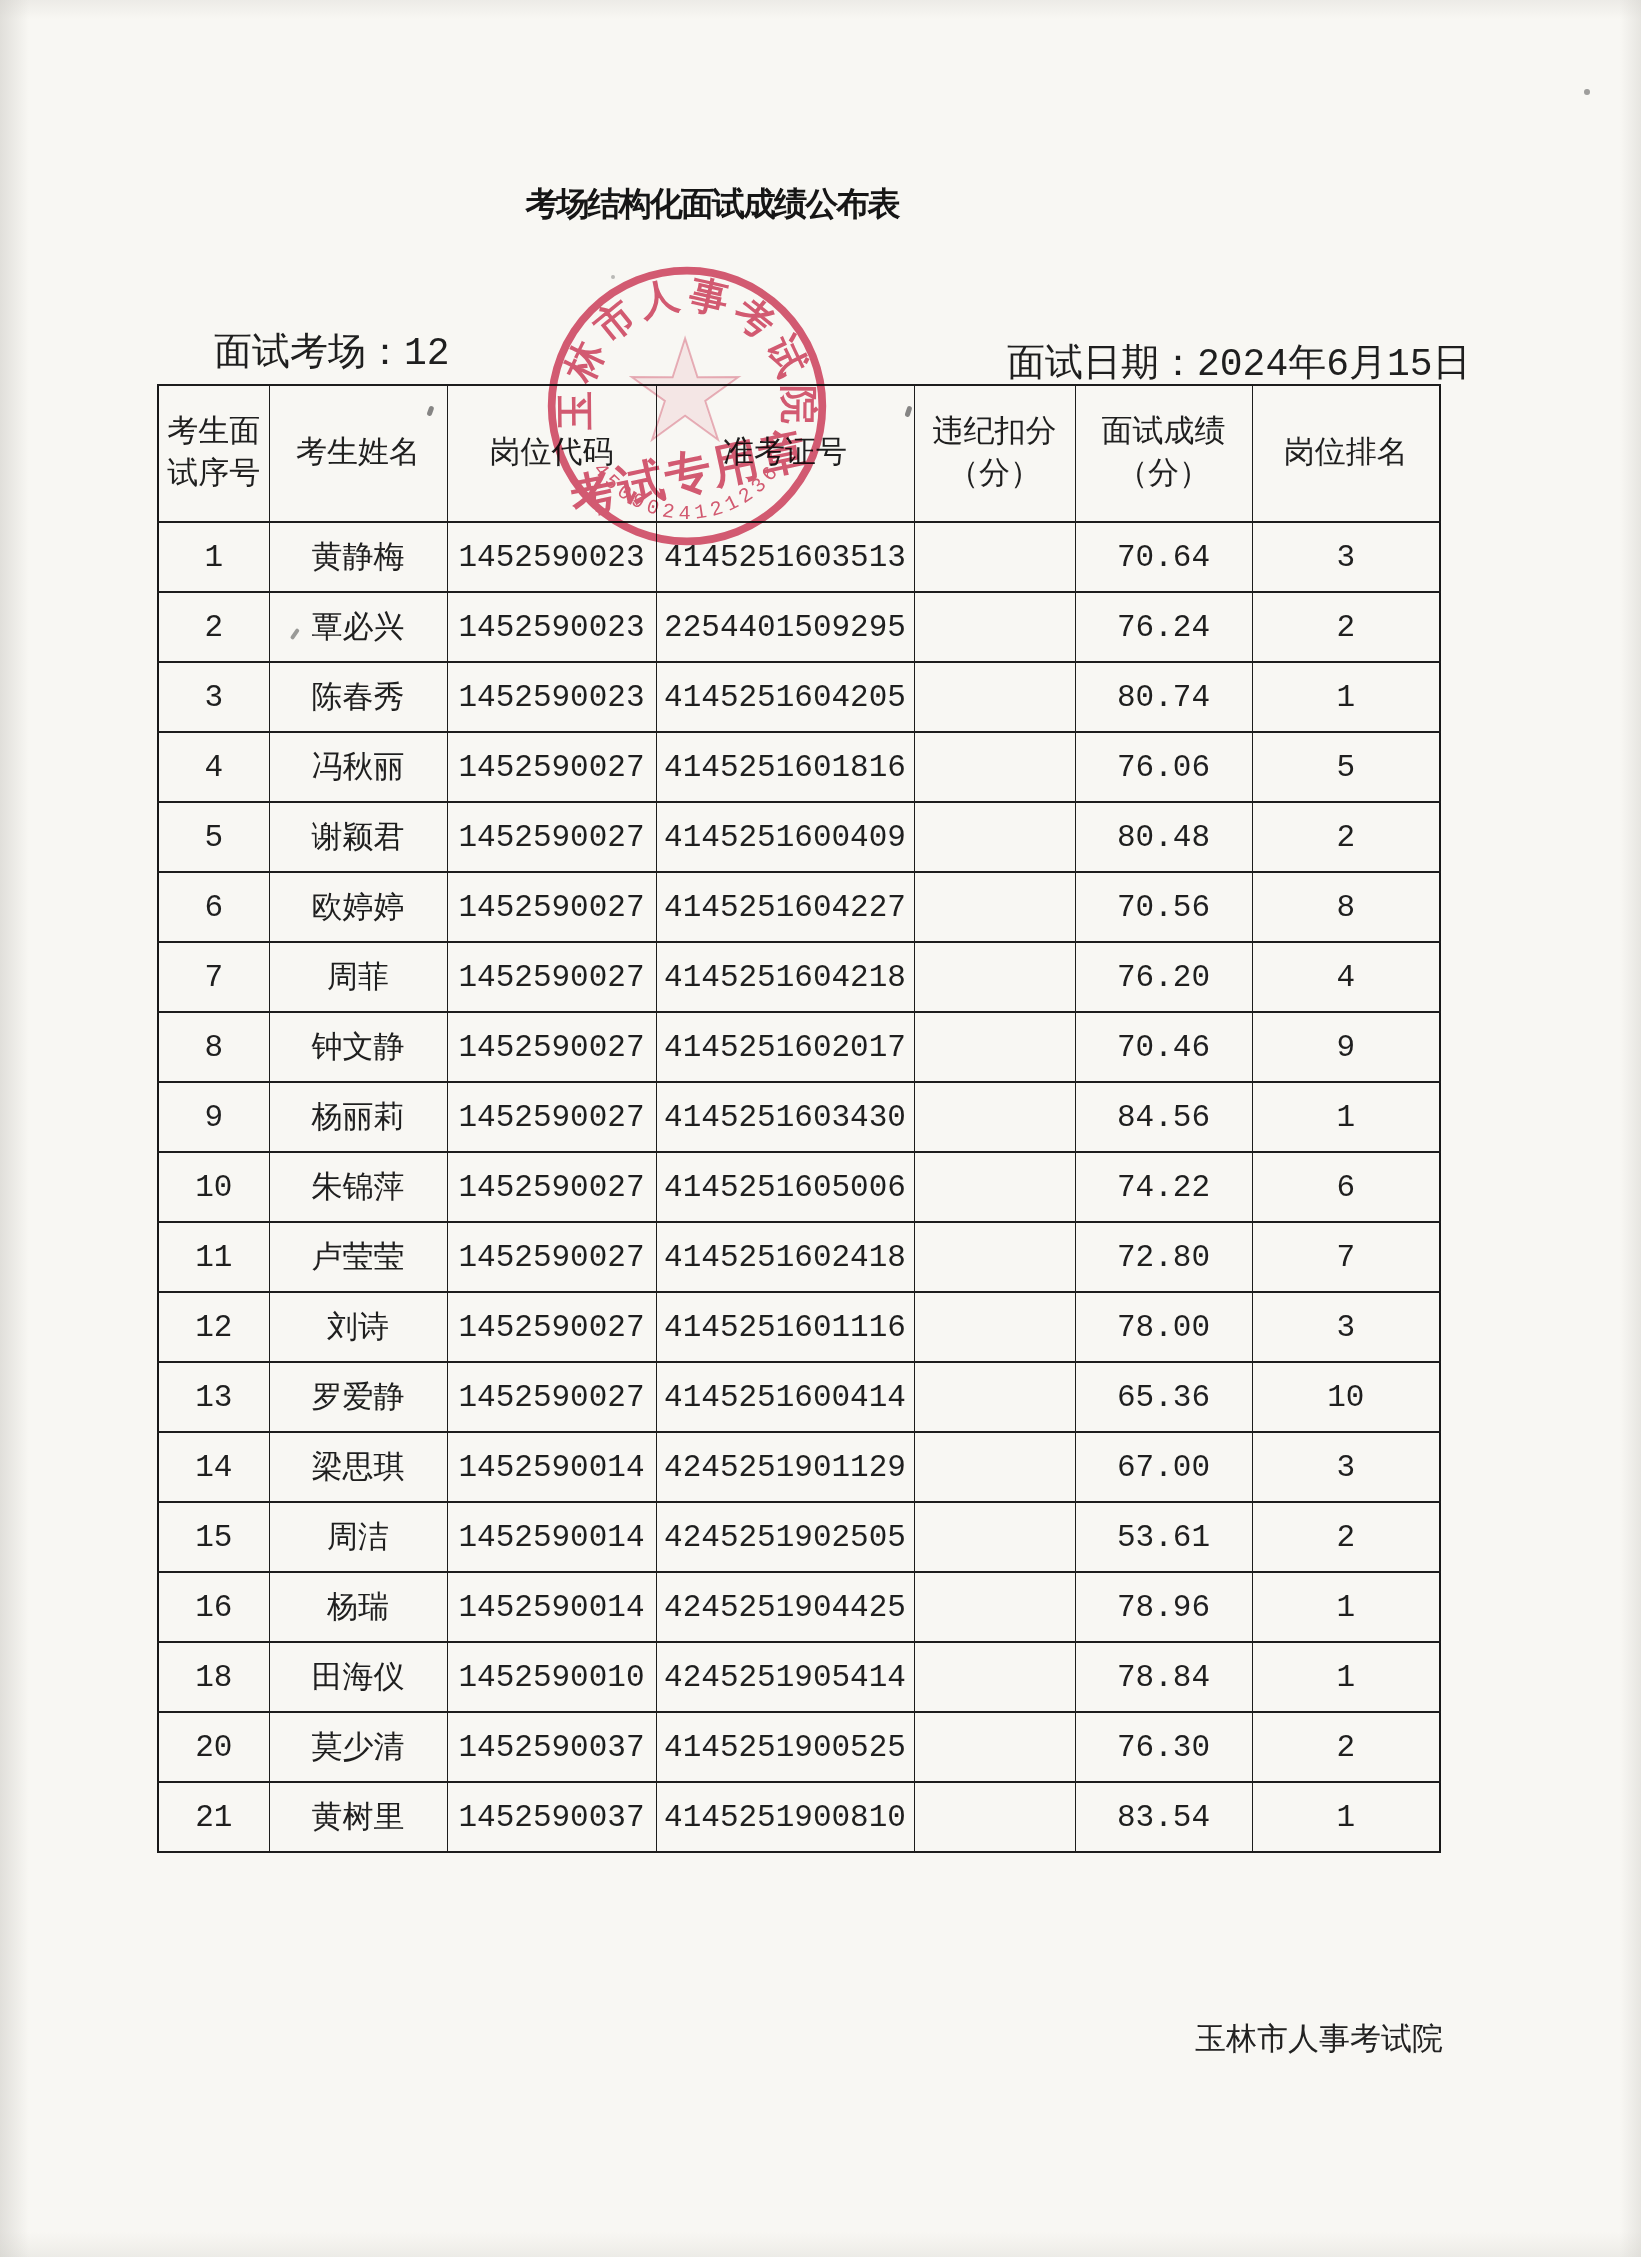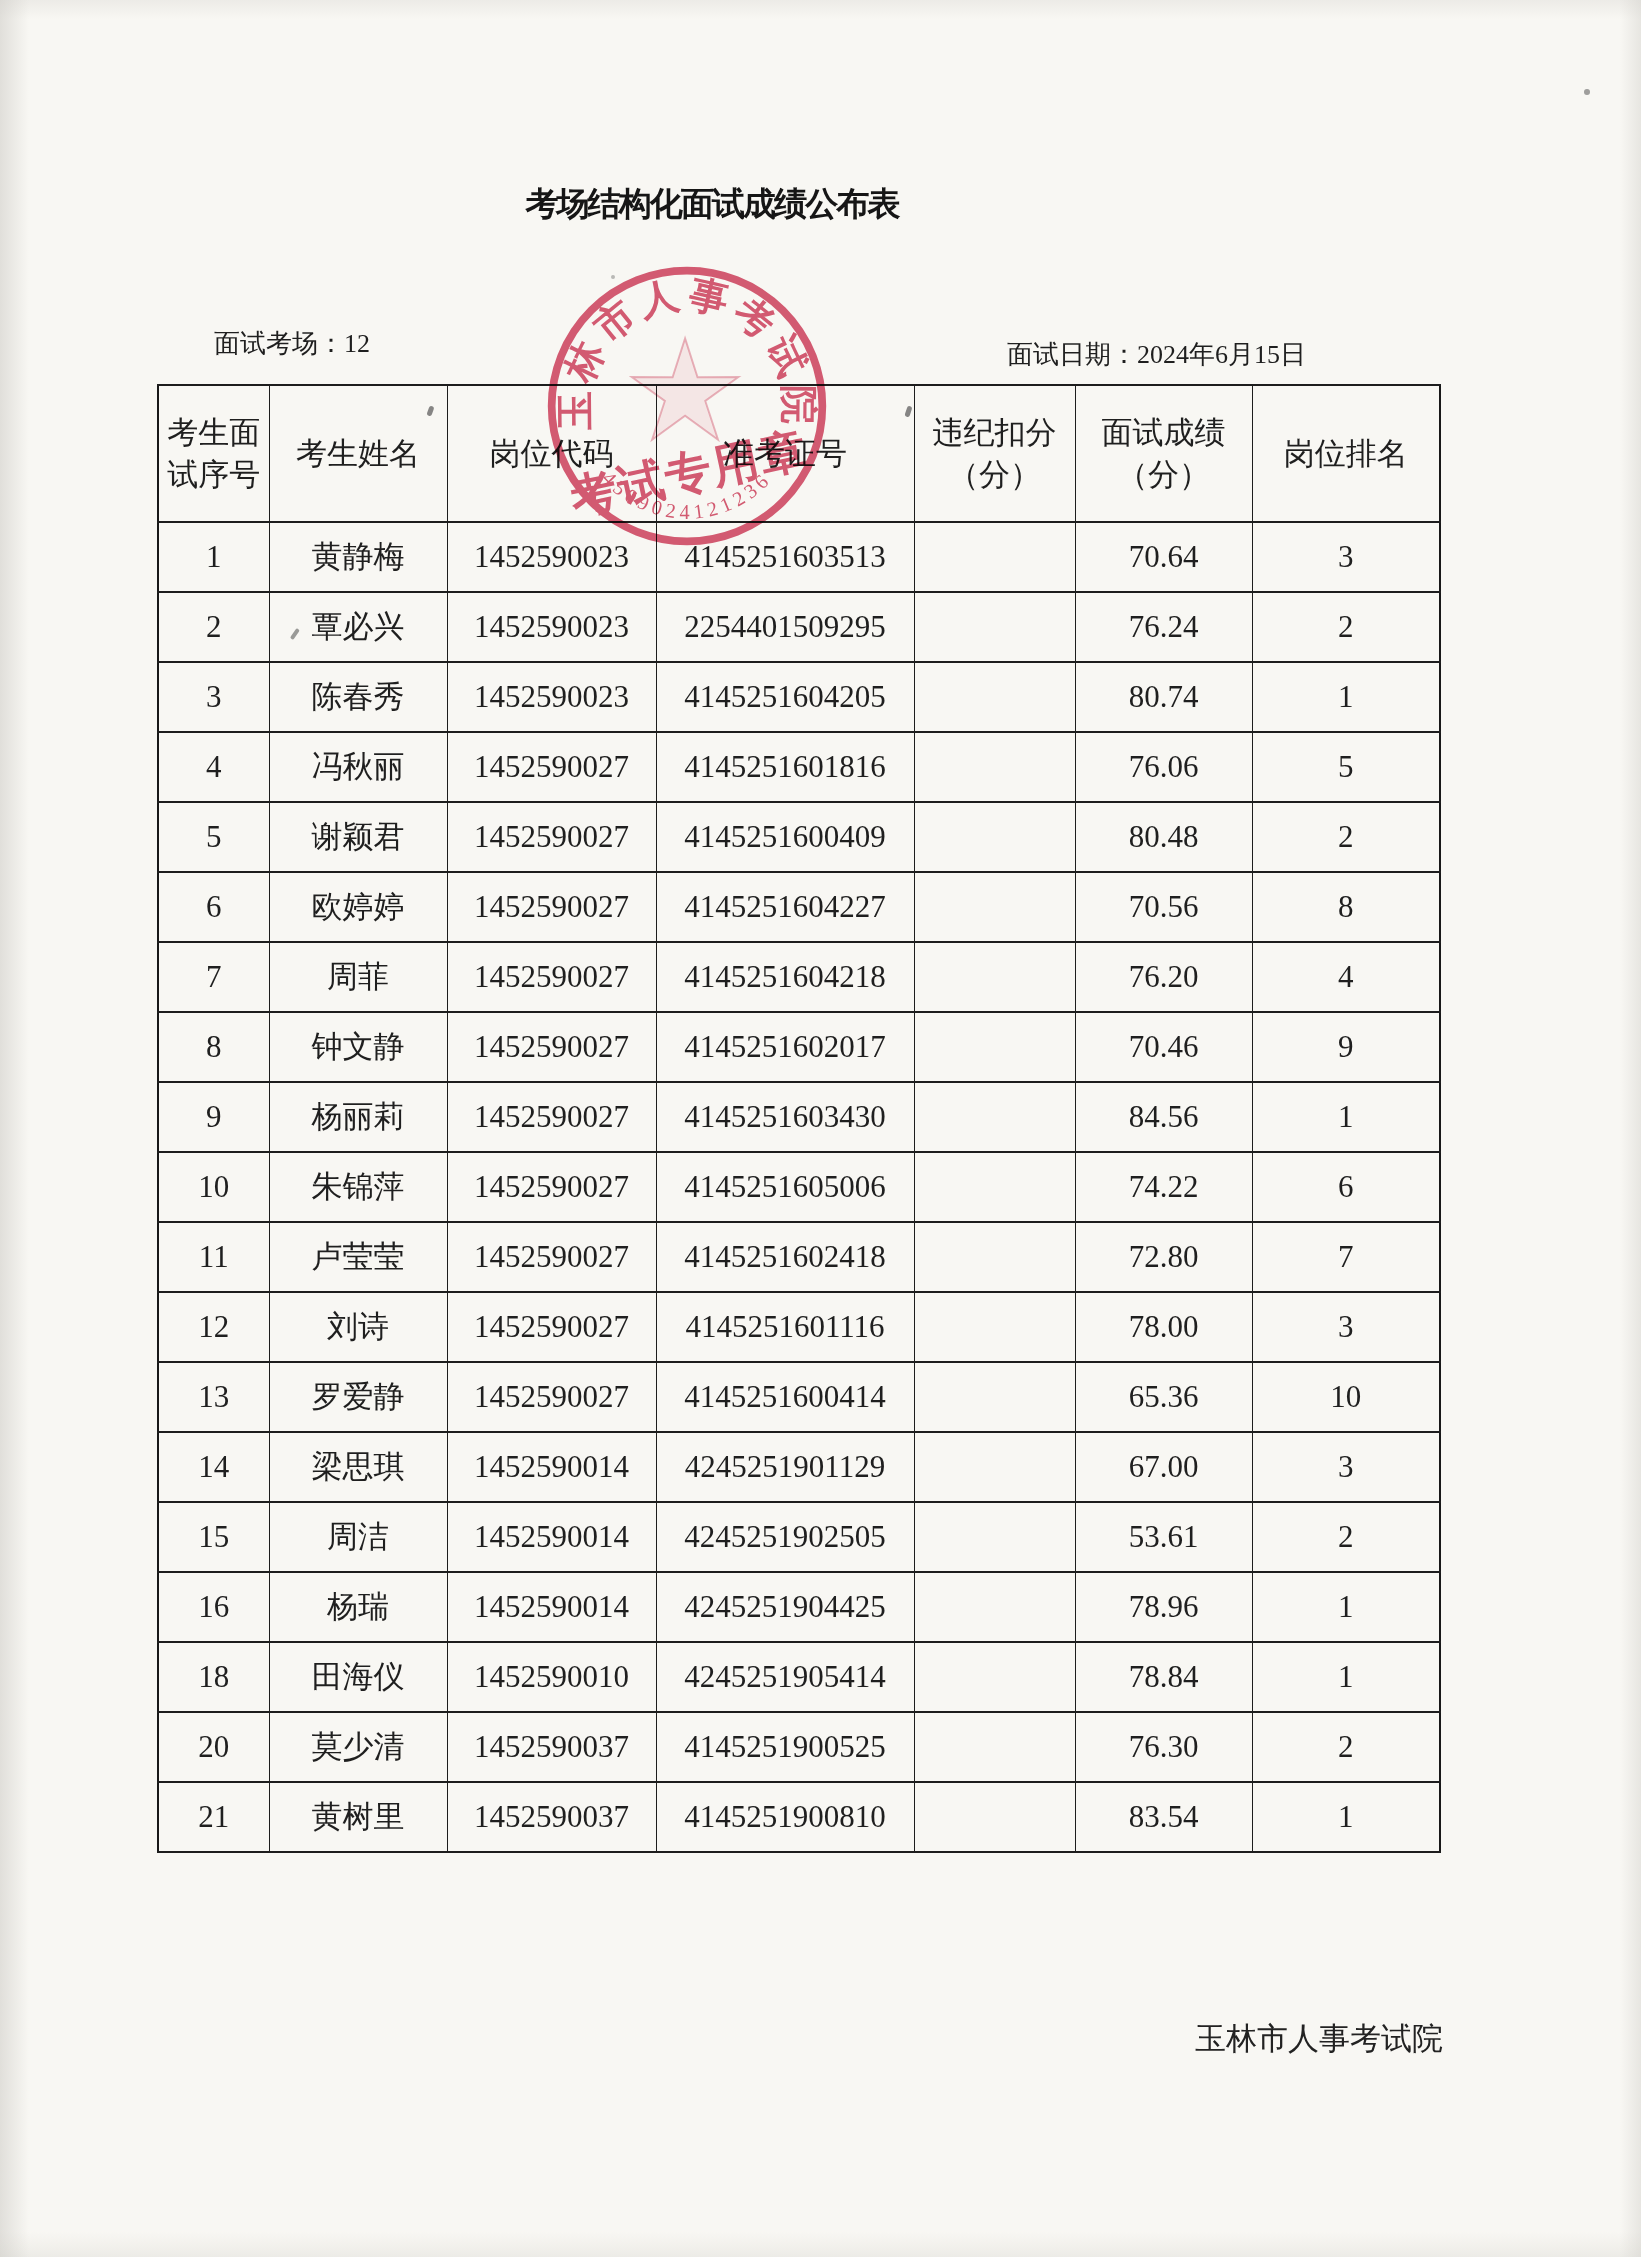--- a/index.html
+++ b/index.html
@@ -6,30 +6,30 @@
   #page{
     position:relative;
     width:1641px;height:2257px;
     margin:0 auto;
     background:
       linear-gradient(90deg, rgba(205,203,198,.55) 0px, rgba(205,203,198,0) 29px),
       linear-gradient(270deg, rgba(210,208,203,.45) 0px, rgba(210,208,203,0) 21px),
       linear-gradient(180deg, rgba(215,213,208,.35) 0px, rgba(215,213,208,0) 19.3px),
       linear-gradient(0deg, rgba(215,213,208,.35) 0px, rgba(215,213,208,0) 25px),
       #f8f7f3;
-    font-family:Liberation Serif, serif;
+    font-family:Liberation Mono, monospace;
     color:var(--ink,#1f1f1f);
     overflow:hidden;
   }
   .title{
     position:absolute;top:182px;left:712px;transform:translateX(-50%);
     margin:0;font-size:33px;font-weight:bold;letter-spacing:-1.9px;white-space:nowrap;
     color:#161616;
   }
-  .meta{position:absolute;top:326px;font-size:26px;white-space:nowrap;}
+  .meta{position:absolute;top:326px;font-size:38px;white-space:nowrap;}
   .meta-room{left:214px;}
   .meta-date{left:1007px;margin-top:11px;}
   table.results{
     position:absolute;left:157px;top:384px;width:1281px;
     border-collapse:collapse;table-layout:fixed;
     border:2.9px solid #181818;
   }
   table.results th, table.results td{
     border:1.9px solid #1d1d1d;
     border-top-width:2.9px;border-bottom-width:2.9px;

